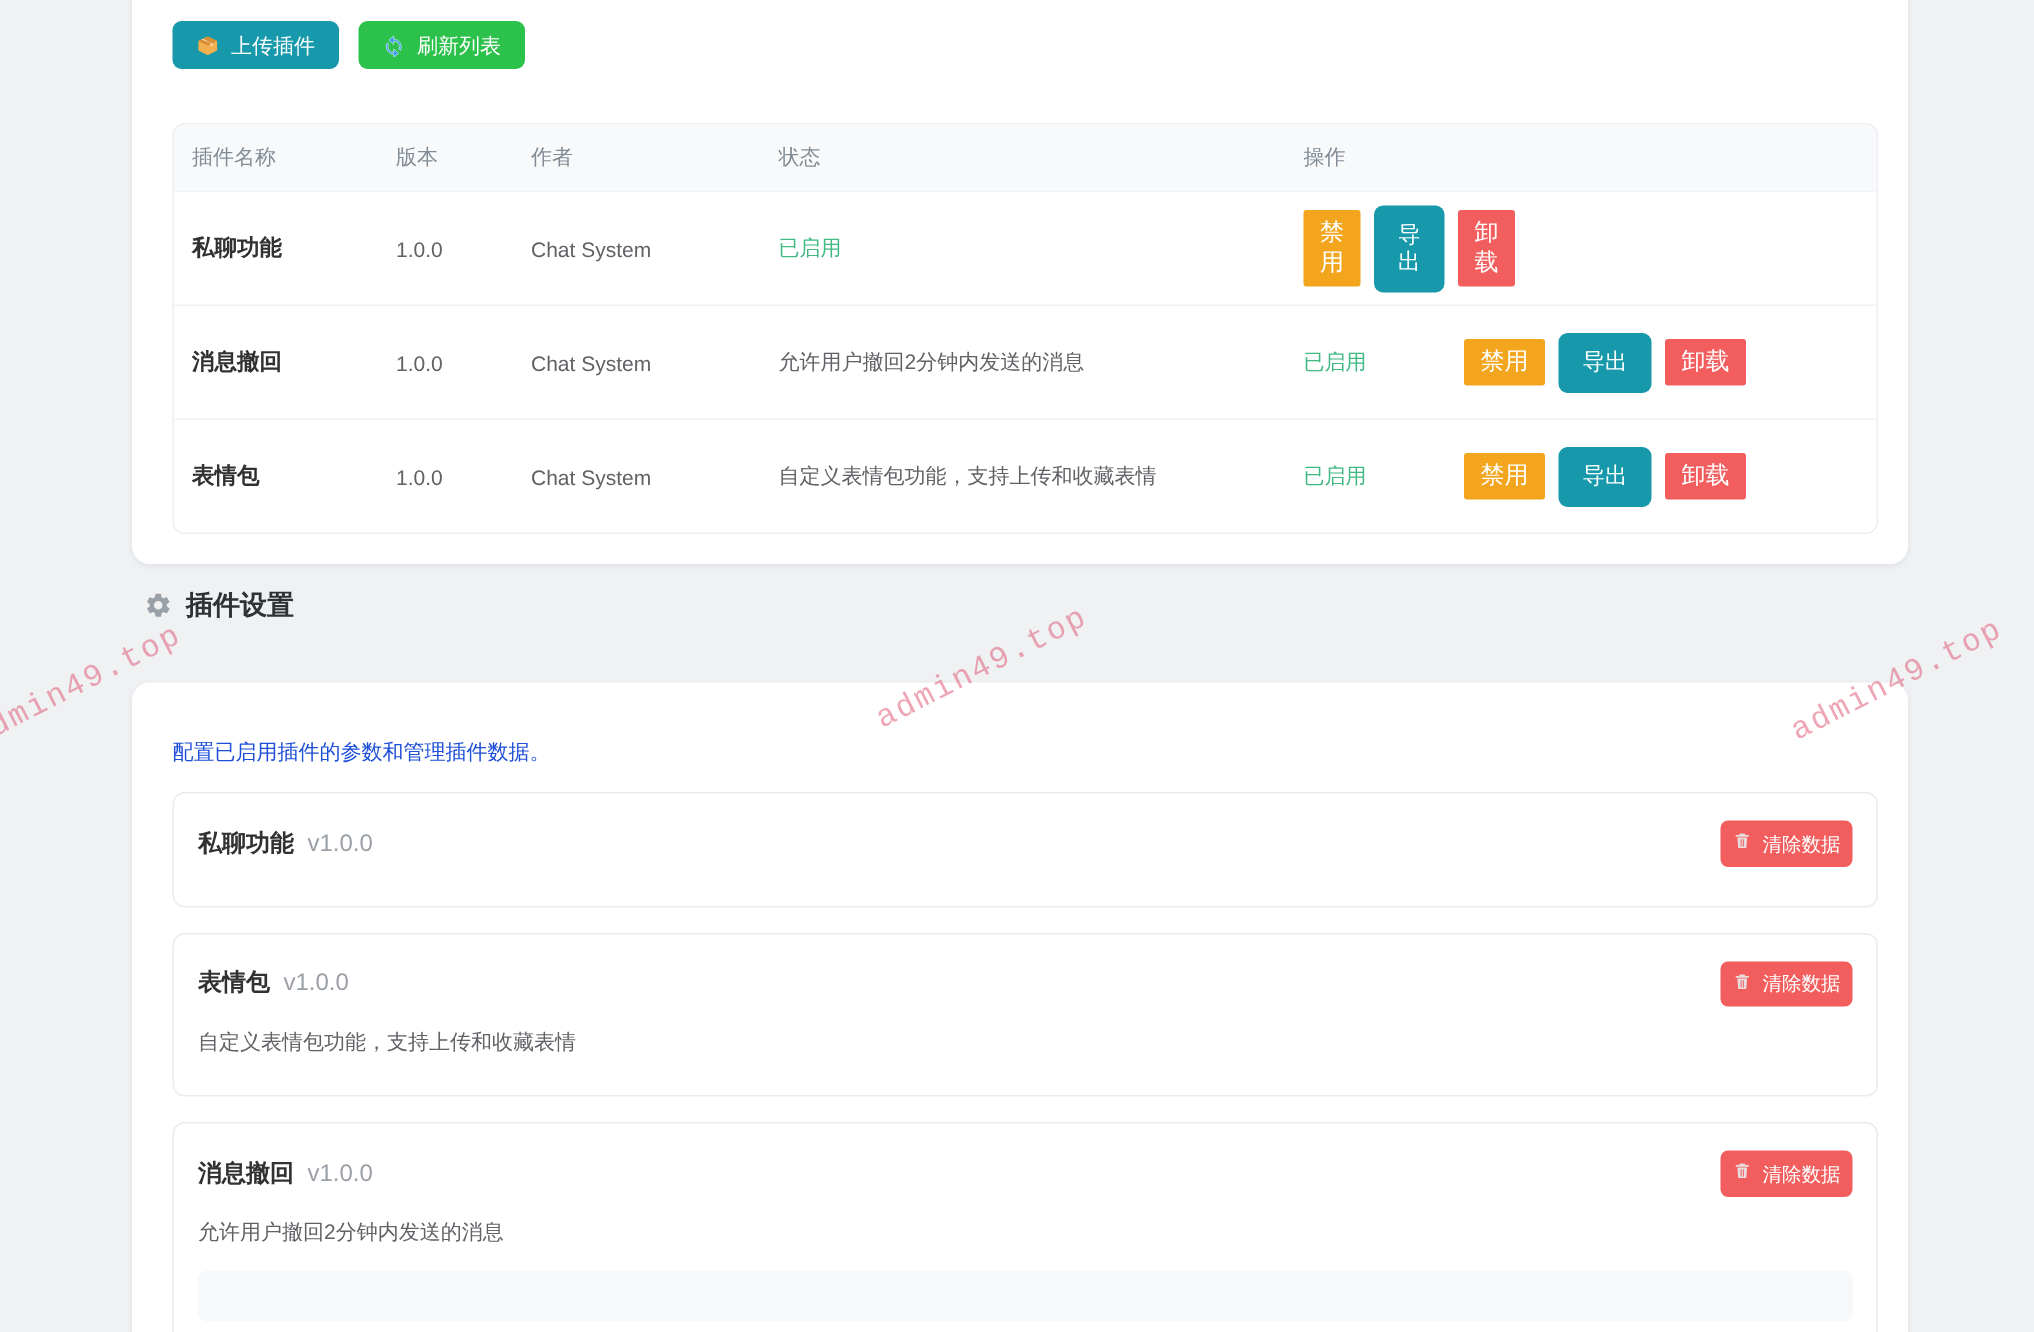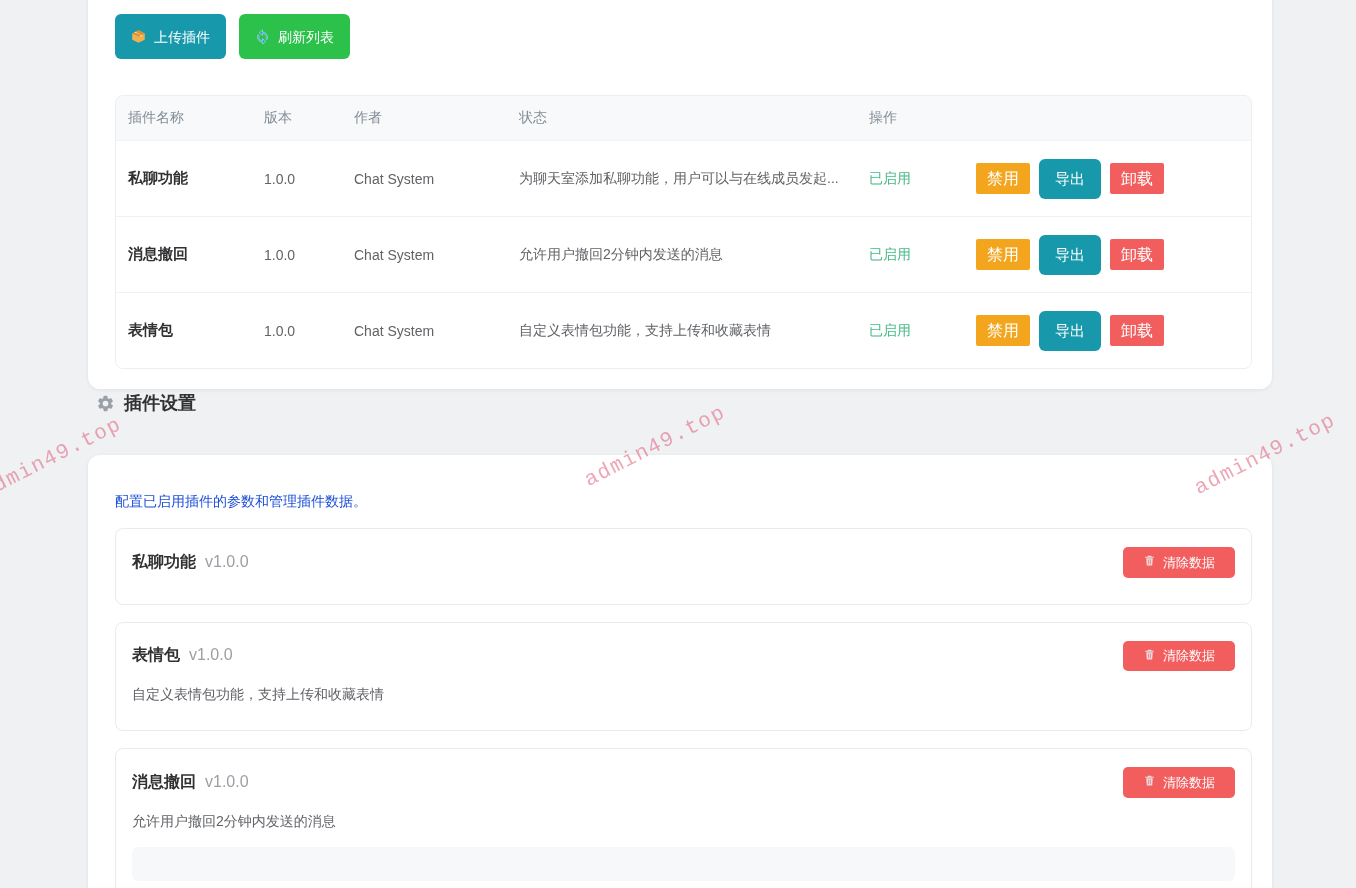--- a/index.html
+++ b/index.html
@@ -11,21 +11,21 @@
   }
   .card {
     position:absolute; background:#fff; border-radius:12px;
     box-shadow:0 1px 4px rgba(31,45,61,.07); box-sizing:border-box;
   }
   
   .top-card { left:88px; top:-18px; width:1184px; padding:32px 20px 20px 27px; }
   .toolbar { display:flex; gap:13px; }
   .btn {
     display:inline-flex; align-items:center; gap:8px; border:none; border-radius:6px;
-    color:#fff; font-size:14px; height:45px; padding:0 16px; cursor:pointer;
+    color:#fff; font-size:14px; height:32px; padding:0 16px; cursor:pointer;
     font-family:inherit; line-height:1;
   }
   .btn-upload  { background:#1799ab; }
   .btn-refresh { background:#2bc14b; }
   .btn .ic { display:inline-flex; }
 
   .ptable { margin-top:36px; border:1px solid #ebeef2; border-radius:8px; overflow:hidden; }
   .trow {
     display:grid; grid-template-columns:136px 90px 165px 350px 107px auto;
     align-items:center; padding:0 12px;
@@ -50,21 +50,21 @@
 
   
   .settings-card { left:88px; top:455px; width:1184px; height:560px; padding:38px 20px 0 27px; }
   .intro { font-size:14px; color:#1d4ed8; }
   .pcard { border:1px solid #e9ecef; border-radius:8px; margin-top:17px; padding:18px 16px 26px; background:#fff; }
   .pcard-head { display:flex; justify-content:space-between; align-items:center; }
   .pcard-title { font-size:16px; font-weight:bold; color:#303133; display:flex; align-items:baseline; }
   .pcard-ver { font-size:16px; font-weight:normal; color:#9aa0a6; margin-left:9px; }
   .btn-clear {
     background:#f25e5e; border:none; border-radius:5px; color:#fff; font-size:13px;
-    padding:7px 20px; display:inline-flex; gap:7px; align-items:center; cursor:pointer;
+    padding:7px 8px; display:inline-flex; gap:7px; align-items:center; cursor:pointer;
     font-family:inherit; line-height:1.2;
   }
   .pcard-desc { margin-top:15px; font-size:14px; color:#606266; }
   .config-panel { margin-top:16px; background:#f7f8f9; border-radius:6px; padding:14px 16px 20px; }
 
   
   .watermark {
     position:absolute; z-index:60; pointer-events:none; white-space:nowrap;
     font-family:"Liberation Mono","DejaVu Sans Mono",monospace;
     font-size:21px; letter-spacing:1.5px; color:rgba(224,92,120,.55);
@@ -105,21 +105,20 @@
       <div>版本</div>
       <div>作者</div>
       <div>状态</div>
       <div>操作</div>
     </div>
 
     <div class="trow tdata">
       <div class="cell-name">私聊功能</div>
       <div>1.0.0</div>
       <div>Chat System</div>
-      <div>为聊天室添加私聊功能，用户可以与在线成员发起...</div>
       <div class="status">已启用</div>
       <div class="actions">
         <button class="abtn abtn-disable">禁用</button>
         <button class="abtn abtn-export">导出</button>
         <button class="abtn abtn-uninstall">卸载</button>
       </div>
     </div>
 
     <div class="trow tdata">
       <div class="cell-name">消息撤回</div>

